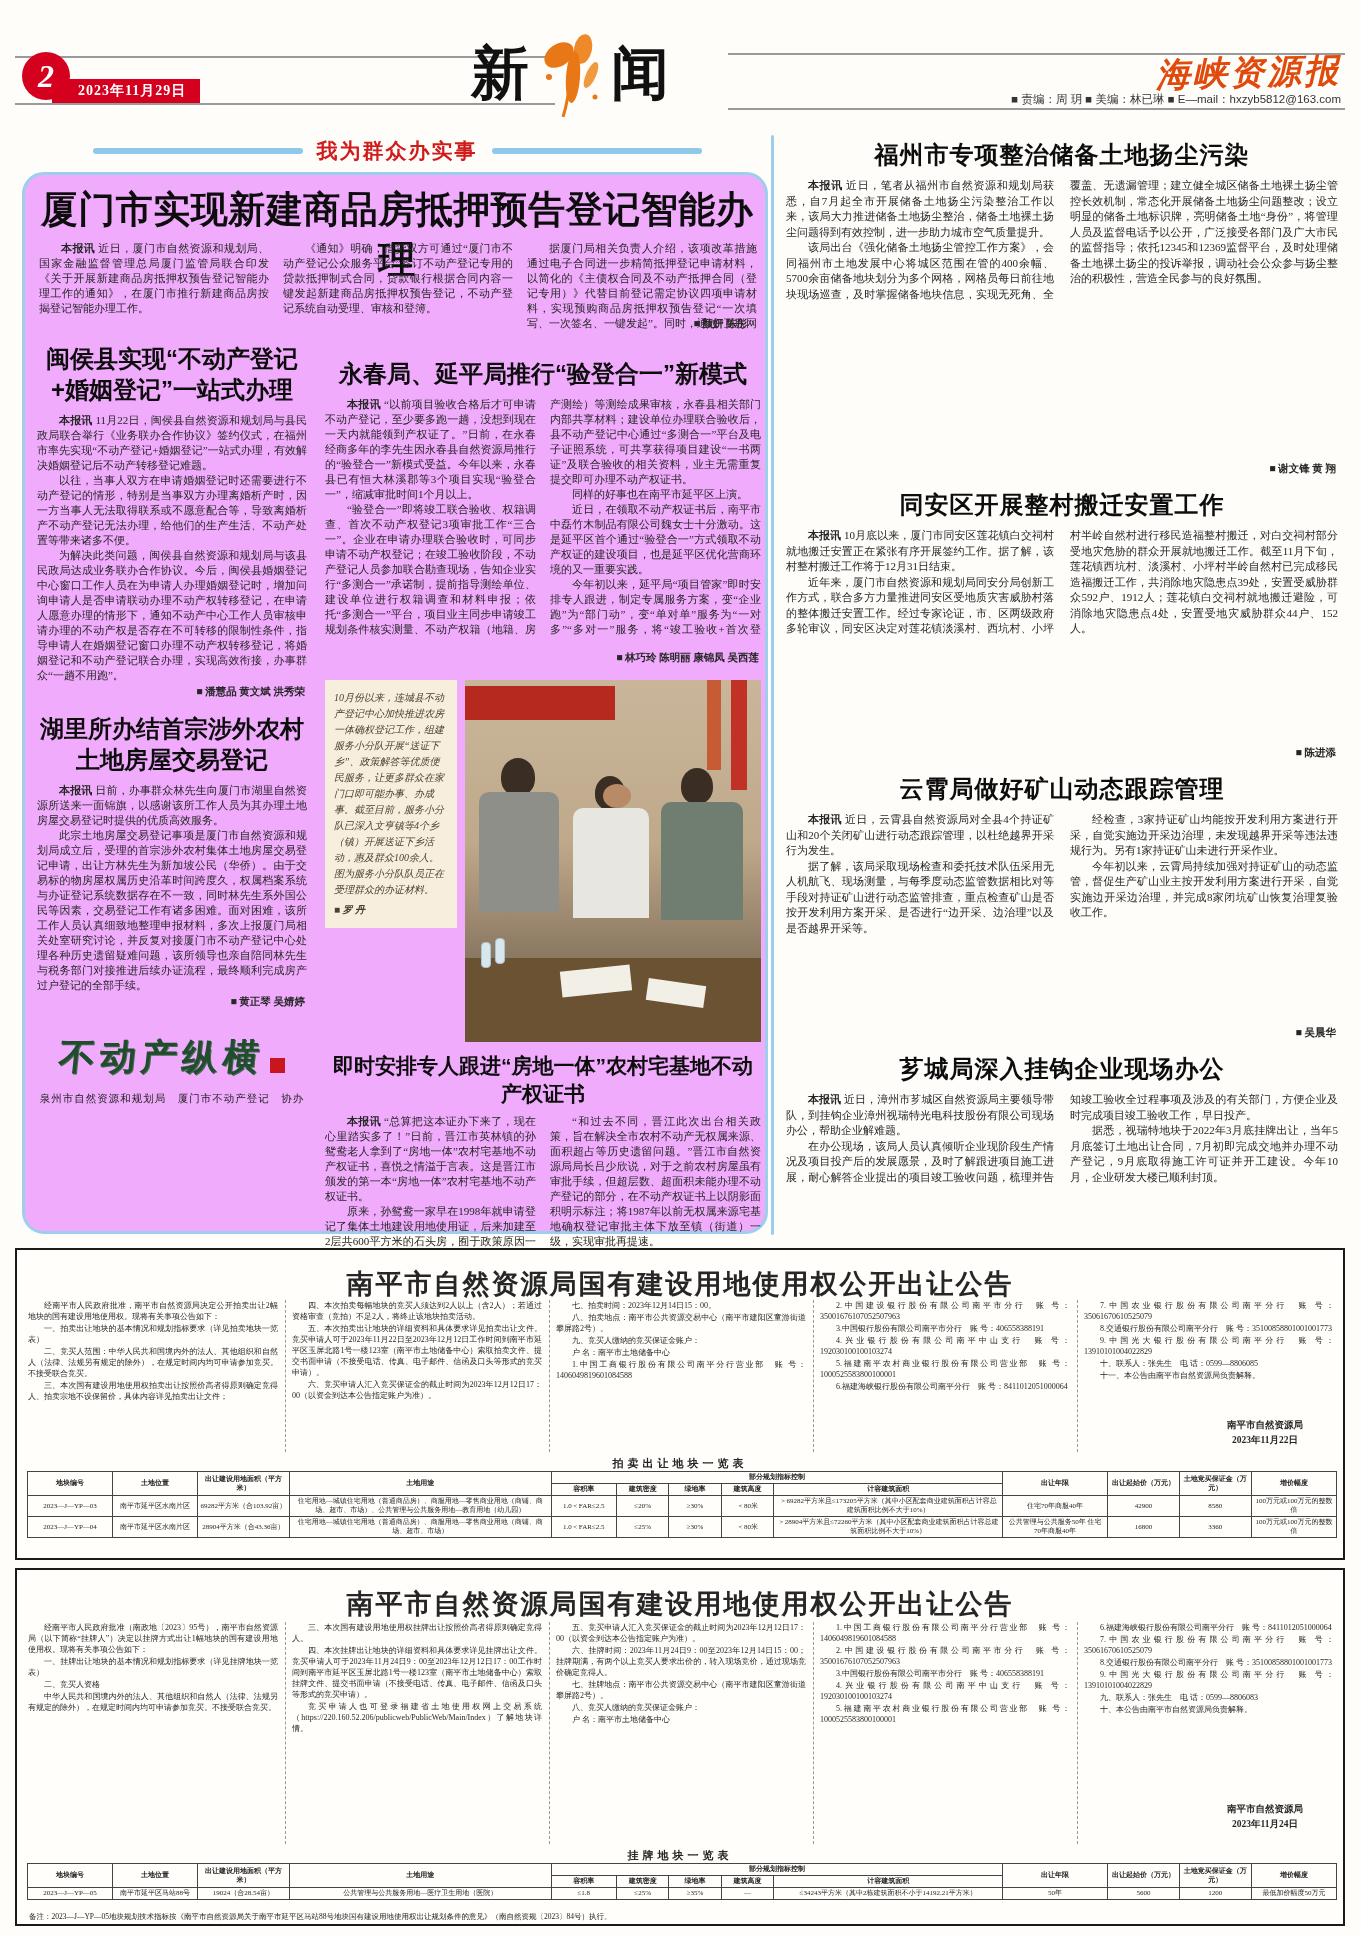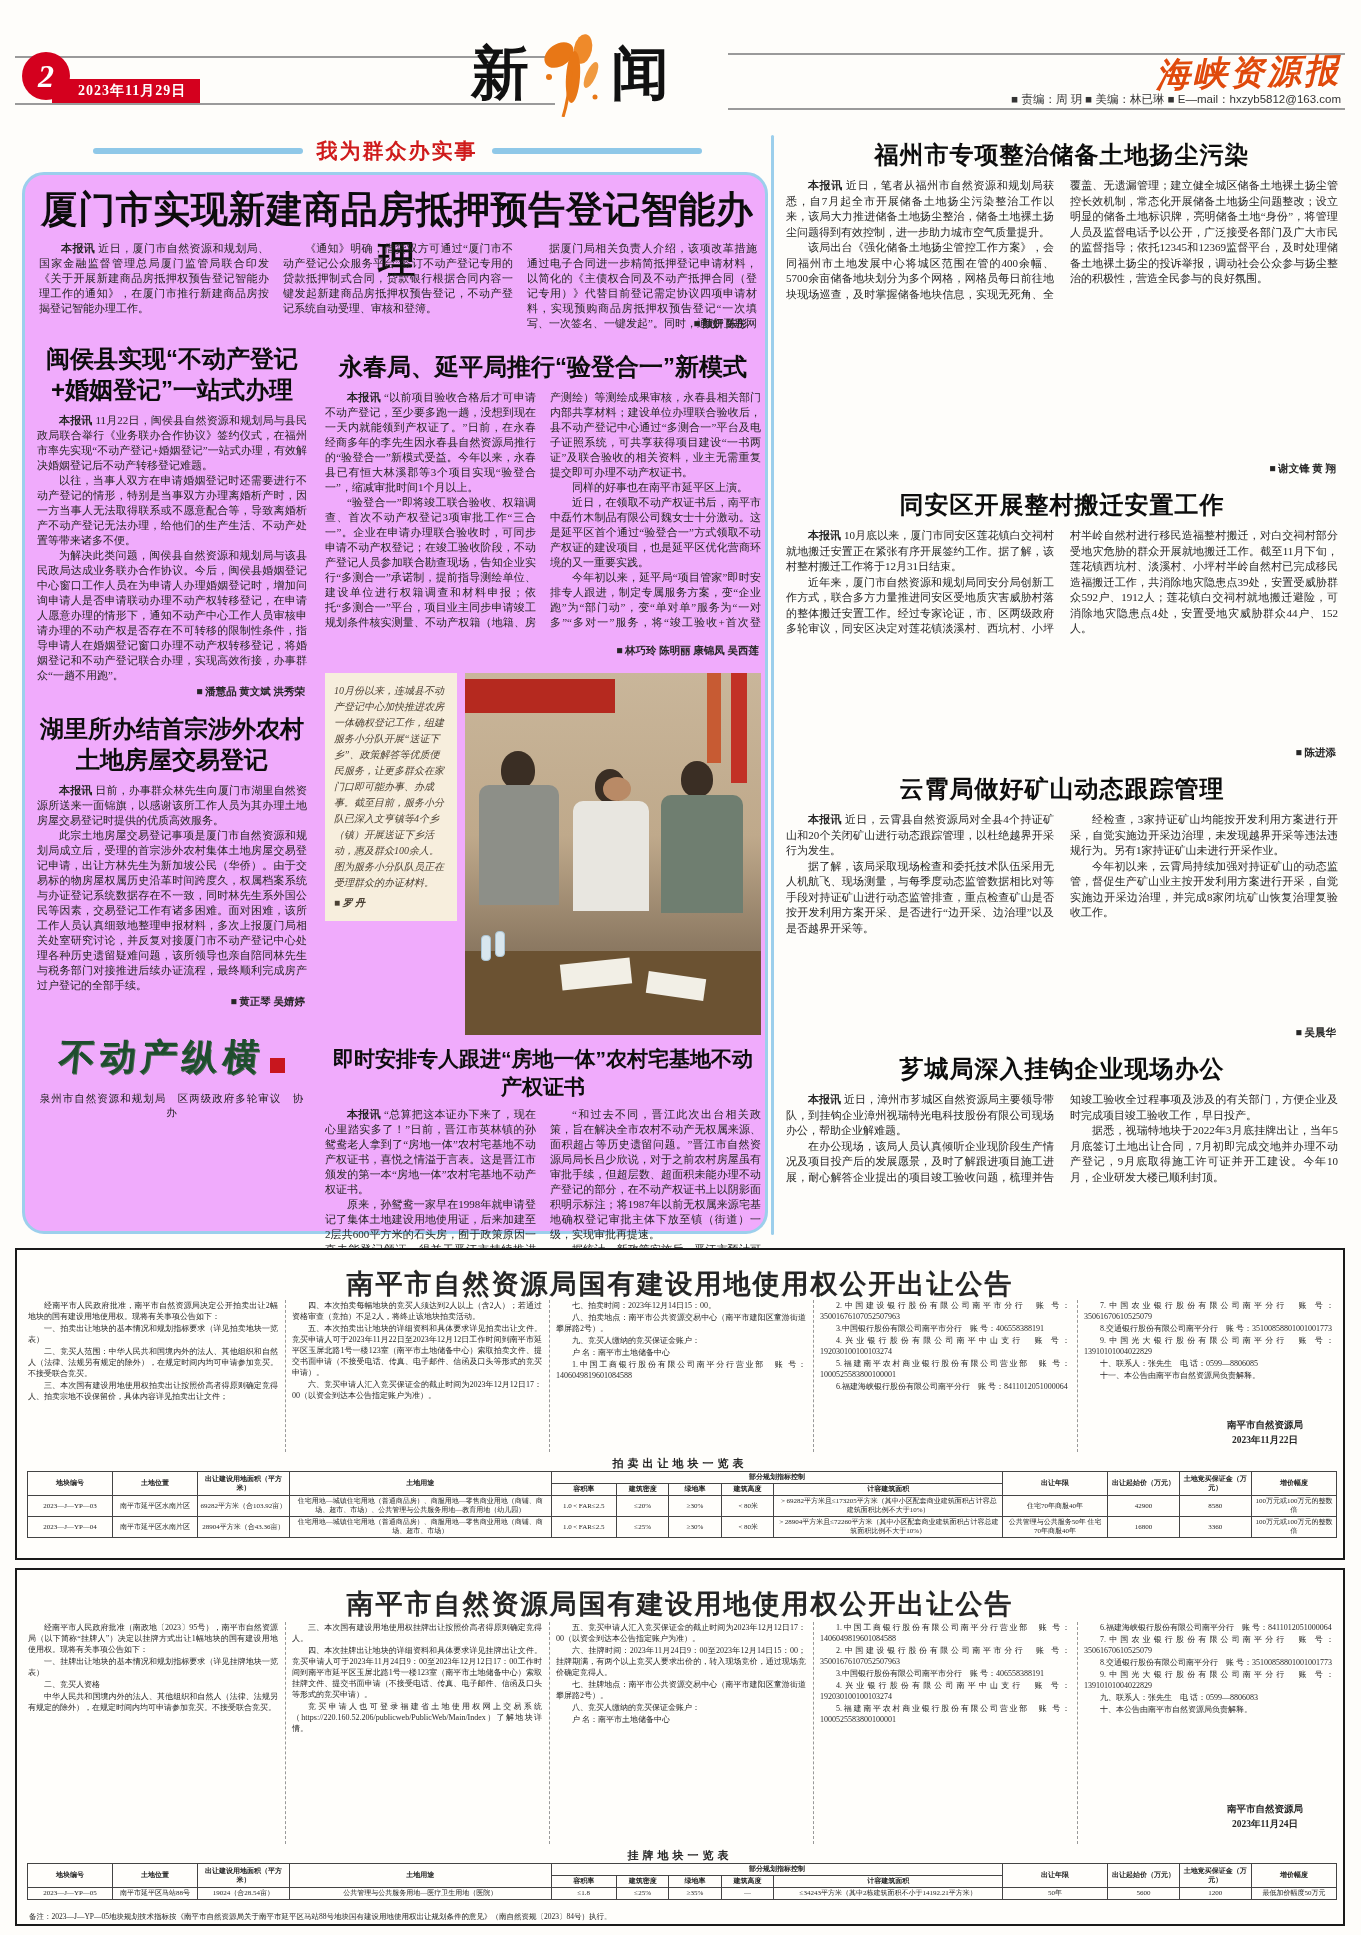--- a/index.html
+++ b/index.html
@@ -20,21 +20,21 @@
   .kicker-bar { height:6px; width:210px; border-radius:3px; background:#8fc8e8; }
   .kicker-text { color:#cf1b1b; font-family:"Liberation Sans",sans-serif; font-weight:900; font-size:21px; letter-spacing:2px; white-space:nowrap; }
 
   
   .feature-box { position:absolute; left:22px; top:172px; width:746px; height:1062px; border:3px solid #9ccfec; border-radius:22px; background:#f0abfc; }
   .lead-title { position:absolute; left:10px; top:10px; width:724px; text-align:center; font-family:"Liberation Sans",sans-serif; font-weight:900; font-size:37px; letter-spacing:0.5px; color:#0d0d0d; }
   .lead-body { position:absolute; left:14px; top:66px; width:718px; height:92px; column-count:3; column-gap:14px; overflow:hidden; font-size:10.5px; line-height:14.5px; }
   .lead-byline { position:absolute; right:18px; top:142px; font-size:10.5px; font-weight:bold; }
 
   .col-left  { position:absolute; left:12px;  top:168px; width:270px; }
-  .col-mid   { position:absolute; left:300px; top:177px; width:436px; }
+  .col-mid   { position:absolute; left:300px; top:184px; width:436px; }
 
   .art-title { font-family:"Liberation Sans",sans-serif; font-weight:900; color:#0d0d0d; }
   .t-left { font-size:24px; line-height:31px; text-align:center; margin-bottom:8px; }
   .t-mid  { font-size:24px; line-height:30px; text-align:center; margin-bottom:8px; }
   .t-right{ font-size:24px; line-height:30px; text-align:center; margin-bottom:8px; letter-spacing:1px; }
 
   .art-body p { margin:0; text-indent:2em; text-align:justify; font-size:11px; line-height:15px; }
   .byline { text-align:right; font-weight:bold; font-size:10.5px; margin:2px 2px 14px 0; }
 
   .mid-cols { column-count:2; column-gap:14px; height:252px; overflow:hidden; }
@@ -147,21 +147,21 @@
 
       <div class="art-title t-left" style="margin-top:10px;">湖里所办结首宗涉外农村土地房屋交易登记</div>
       <div class="art-body">
           <p><b>本报讯</b> 日前，办事群众林先生向厦门市湖里自然资源所送来一面锦旗，以感谢该所工作人员为其办理土地房屋交易登记时提供的优质高效服务。</p>
           <p>此宗土地房屋交易登记事项是厦门市自然资源和规划局成立后，受理的首宗涉外农村集体土地房屋交易登记申请，出让方林先生为新加坡公民（华侨）。由于交易标的物房屋权属历史沿革时间跨度久，权属档案系统与办证登记系统数据存在不一致，同时林先生系外国公民等因素，交易登记工作有诸多困难。面对困难，该所工作人员认真细致地整理申报材料，多次上报厦门局相关处室研究讨论，并反复对接厦门市不动产登记中心处理各种历史遗留疑难问题，该所领导也亲自陪同林先生与税务部门对接推进后续办证流程，最终顺利完成房产过户登记的全部手续。</p>
         </div>
       <div class="byline">■ 黄正琴 吴婧婷</div>
 
       <div class="logo-box">
         <span class="logo-script">不动产纵横</span><span class="logo-seal"></span>
-        <div class="logo-orgs">泉州市自然资源和规划局　区两级政府多轮审议　协办</div>
+        <div class="logo-orgs">泉州市自然资源和规划局　厦门市不动产登记　协办</div>
       </div>
     </div>
 
     <div class="col-mid">
       <div class="art-title t-mid">永春局、延平局推行“验登合一”新模式</div>
       <div class="art-body mid-cols">
           <p><b>本报讯</b> “以前项目验收合格后才可申请不动产登记，至少要多跑一趟，没想到现在一天内就能领到产权证了。”日前，在永春经商多年的李先生因永春县自然资源局推行的“验登合一”新模式受益。今年以来，永春县已有恒大林溪郡等3个项目实现“验登合一”，缩减审批时间1个月以上。</p>
           <p>“验登合一”即将竣工联合验收、权籍调查、首次不动产权登记3项审批工作“三合一”。企业在申请办理联合验收时，可同步申请不动产权登记；在竣工验收阶段，不动产登记人员参加联合勘查现场，告知企业实行“多测合一”承诺制，提前指导测绘单位、建设单位进行权籍调查和材料申报；依托“多测合一”平台，项目业主同步申请竣工规划条件核实测量、不动产权籍（地籍、房产测绘）等测绘成果审核，永春县相关部门内部共享材料；建设单位办理联合验收后，县不动产登记中心通过“多测合一”平台及电子证照系统，可共享获得项目建设“一书两证”及联合验收的相关资料，业主无需重复提交即可办理不动产权证书。</p>
           <p>同样的好事也在南平市延平区上演。</p>
           <p>近日，在领取不动产权证书后，南平市中磊竹木制品有限公司魏女士十分激动。这是延平区首个通过“验登合一”方式领取不动产权证的建设项目，也是延平区优化营商环境的又一重要实践。</p>

